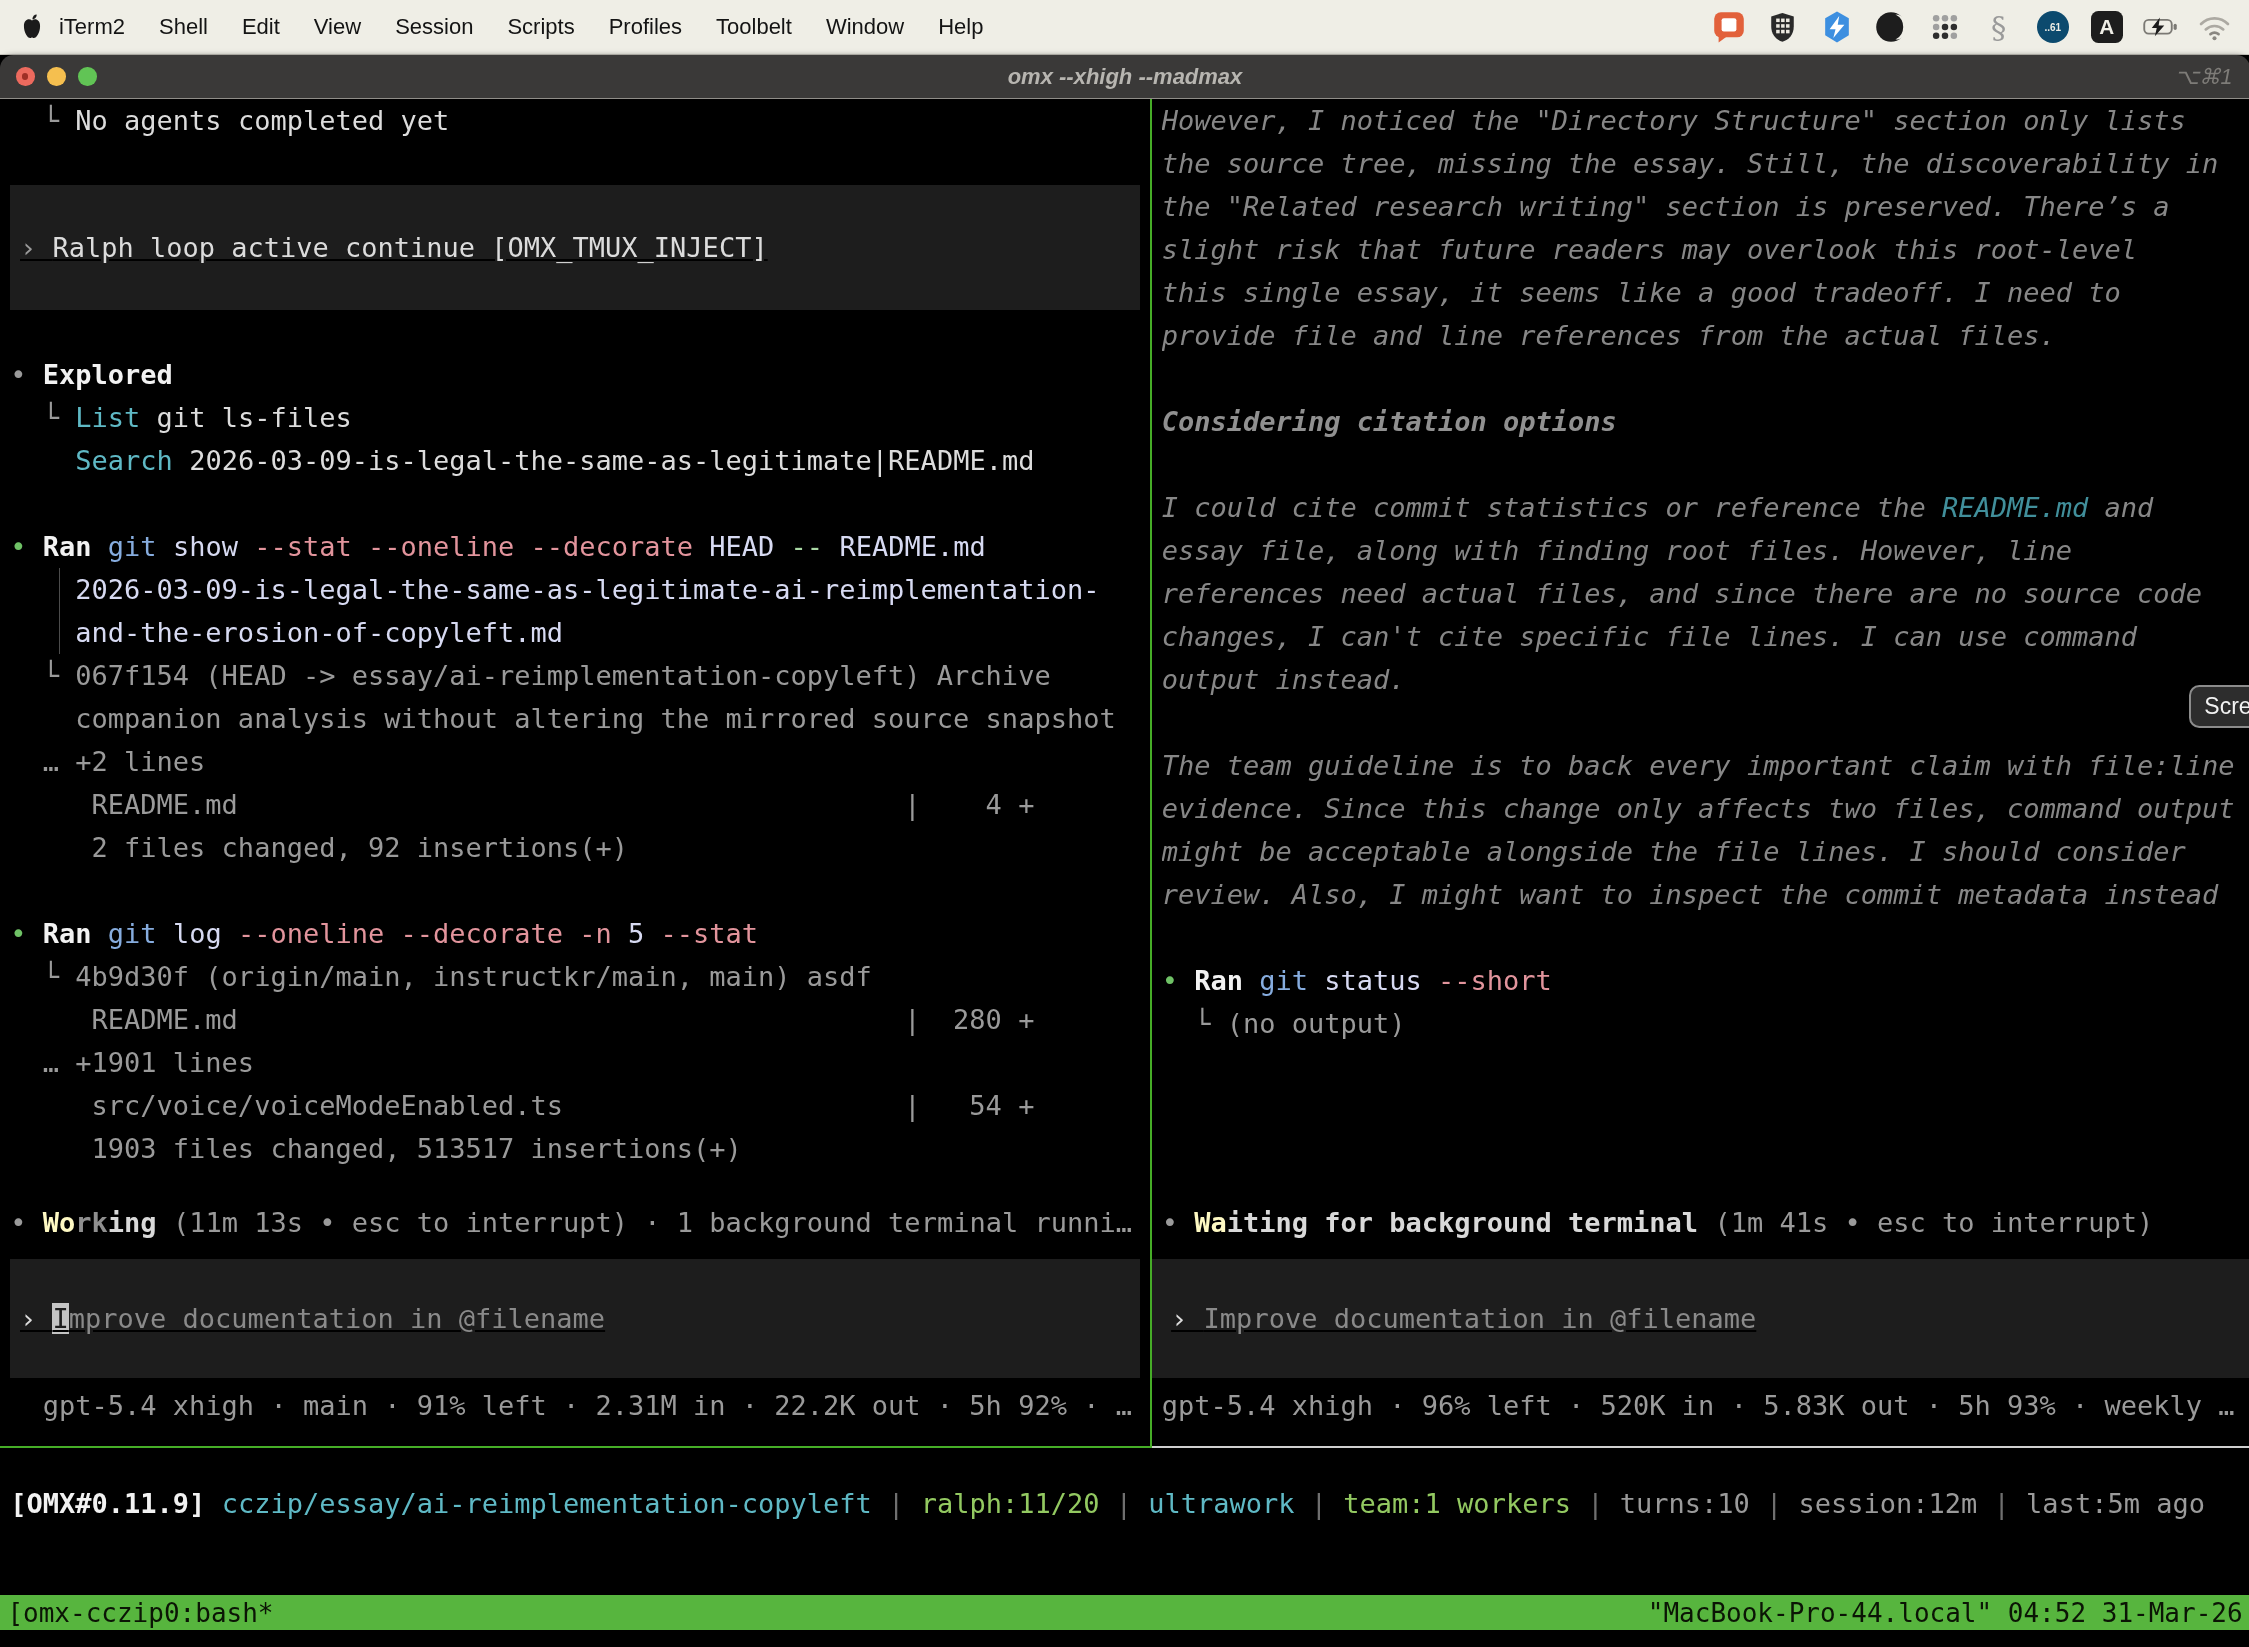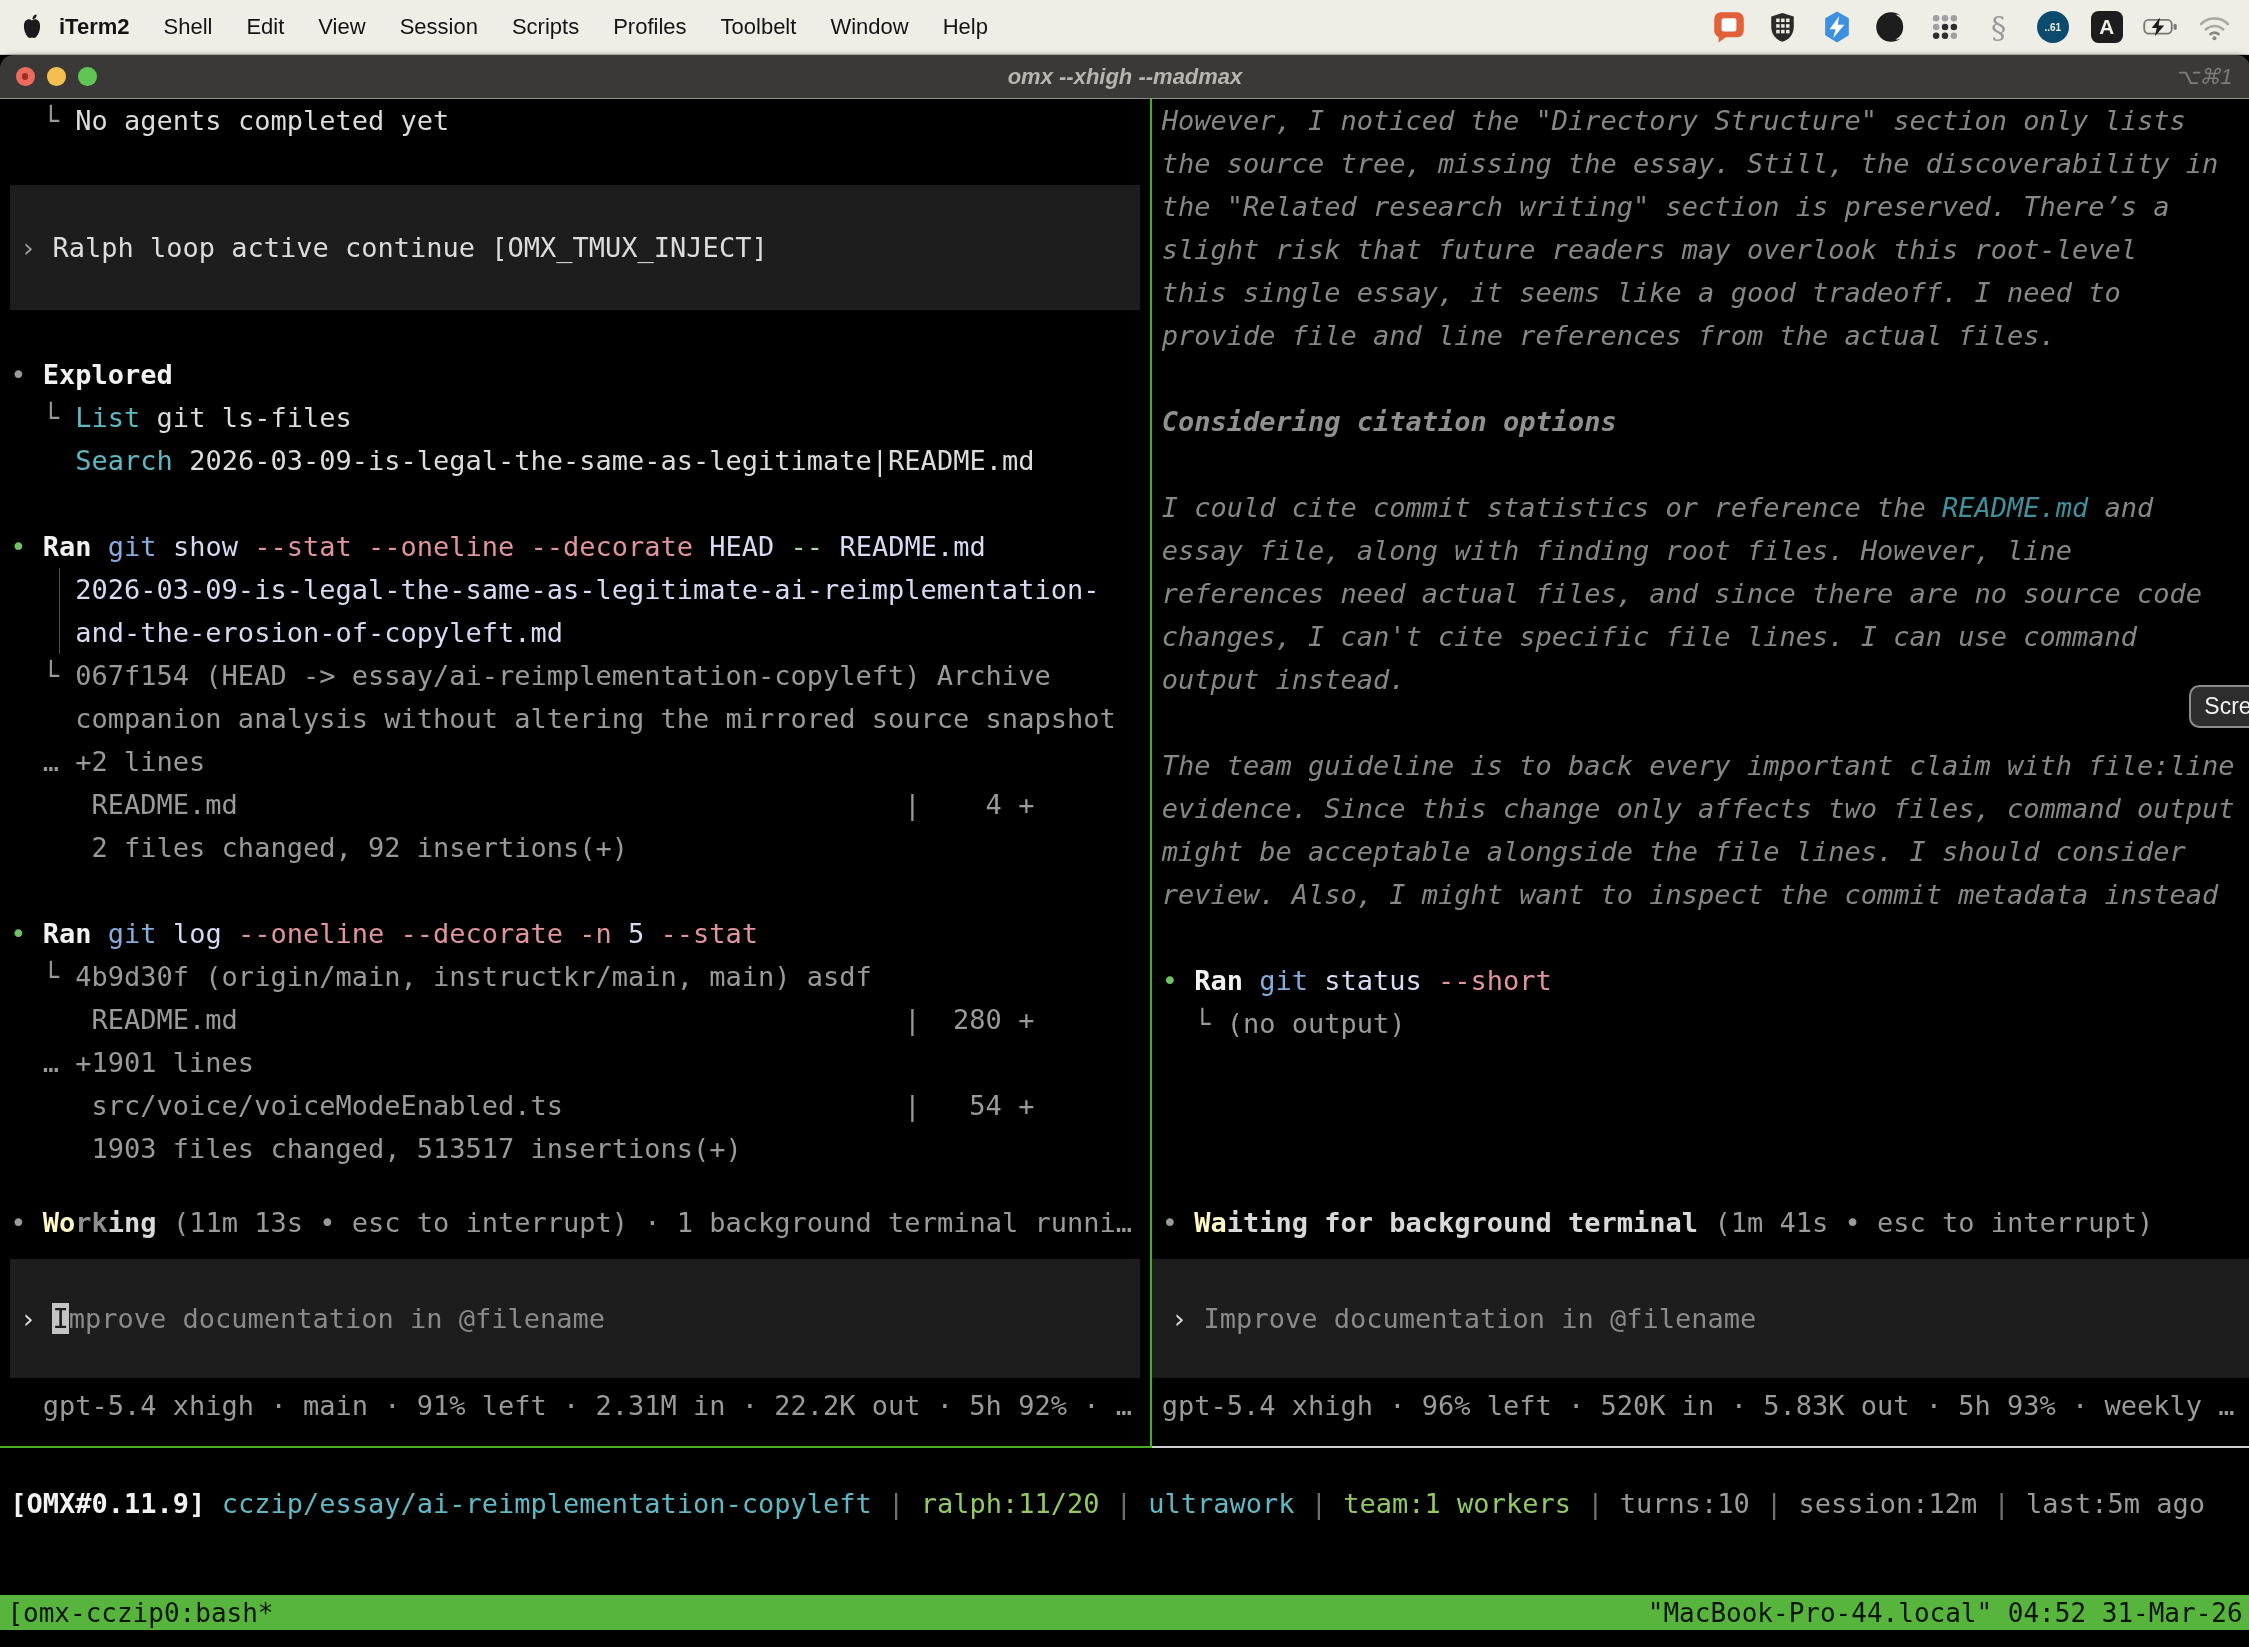--- a/index.html
+++ b/index.html
@@ -5,21 +5,21 @@
   html,body{margin:0;padding:0;}
   body{width:2250px;height:1648px;overflow:hidden;background:#000;font-family:"Liberation Sans",sans-serif;}
   .screen{position:relative;width:2250px;height:1648px;background:#000;}
 
   
   .menubar{height:55px;background:#efeee6;display:flex;align-items:center;justify-content:space-between;
            border-bottom:0.7px solid #c9c7bf;box-sizing:border-box;}
   .mb-left{display:flex;align-items:center;padding-left:20.7px;}
   .apple{width:25px;height:29.5px;display:flex;align-items:center;margin-right:13.3px;}
   .menu-item{font-size:22px;color:#141414;padding:0 17px;white-space:nowrap;}
-  .menu-item.first{font-weight:bold;padding-left:0;}
+  .menu-item.first{font-weight:normal;padding-left:0;}
   .mb-right{display:flex;align-items:center;gap:19px;padding-right:17.7px;}
   .micon{width:35px;height:35px;display:flex;align-items:center;justify-content:center;position:relative;}
   .micon svg{display:block;}
   .badge-61-icon .lbl{width:32px;height:32px;border-radius:50%;background:#0c4a6e;color:#efeee6;
       display:flex;align-items:center;justify-content:center;font-size:10px;font-weight:bold;letter-spacing:0;text-align:center;}
   .a-icon .lbl{width:32px;height:32px;border-radius:7.4px;background:#1d1d1d;color:#efeee6;
       display:flex;align-items:center;justify-content:center;font-size:20.7px;font-weight:bold;}
 
   
   .window{height:1593px;background:#000;border-radius:13.3px 13.3px 0 0;overflow:hidden;box-shadow:0 1.5px 5.9px rgba(0,0,0,.5);}
@@ -28,21 +28,21 @@
   .traffic{position:absolute;left:16px;top:0;height:100%;display:flex;align-items:center;gap:12.5px;}
   .tl-btn{width:18.5px;height:18.5px;border-radius:50%;}
   .tl-close{background:#ec6a5e;position:relative;}
   .tl-close::after{content:"";position:absolute;left:5.9px;top:5.9px;width:6.6px;height:6.6px;border-radius:50%;background:#9e2f26;}
   .tl-min{background:#f5bf4f;}
   .tl-zoom{background:#61c455;}
   .win-title{font-size:22px;color:#b7b5b0;font-weight:bold;}
   .win-shortcut{position:absolute;right:17.7px;font-size:21.4px;color:#7e7c78;}
 
   
-  .panes{display:flex;height:1347px;}
+  .panes{display:flex;height:1347px;text-decoration:underline;}
   .pane{box-sizing:border-box;overflow:hidden;display:flex;flex-direction:column;
         font-family:"DejaVu Sans Mono",monospace;font-size:27px;}
   .pane.left{width:1150px;padding:0 0 19px 10.3px;}
   .pane.right{width:1098px;padding:0 0 19px 9.6px;}
   .pane-divider{width:2.2px;background:var(--border-green,#46ad27);}
   .tl{height:43px;line-height:43px;white-space:pre;overflow:hidden;flex:0 0 auto;}
   .gap{flex:0 0 auto;}
   .spacer{flex:1 1 auto;}
   .guide{position:relative;}
   .guide::before{content:"";position:absolute;left:49px;top:-4.4px;bottom:-4.4px;border-left:1.5px solid #4c4c4c;}

